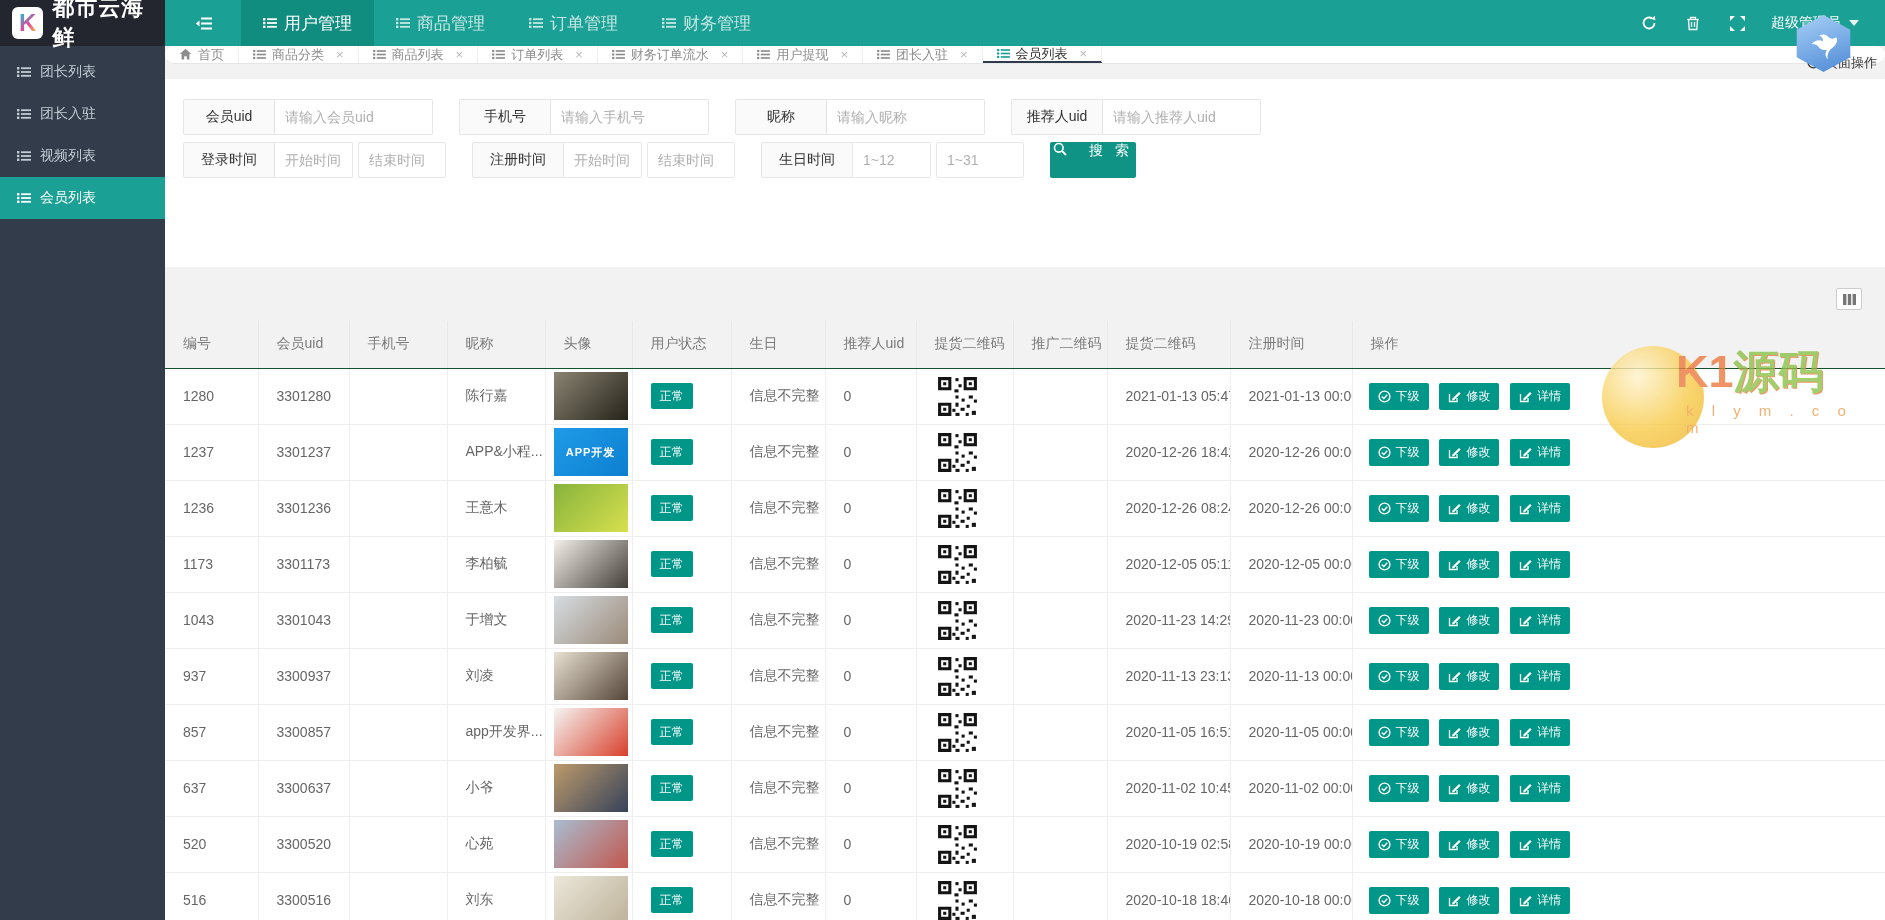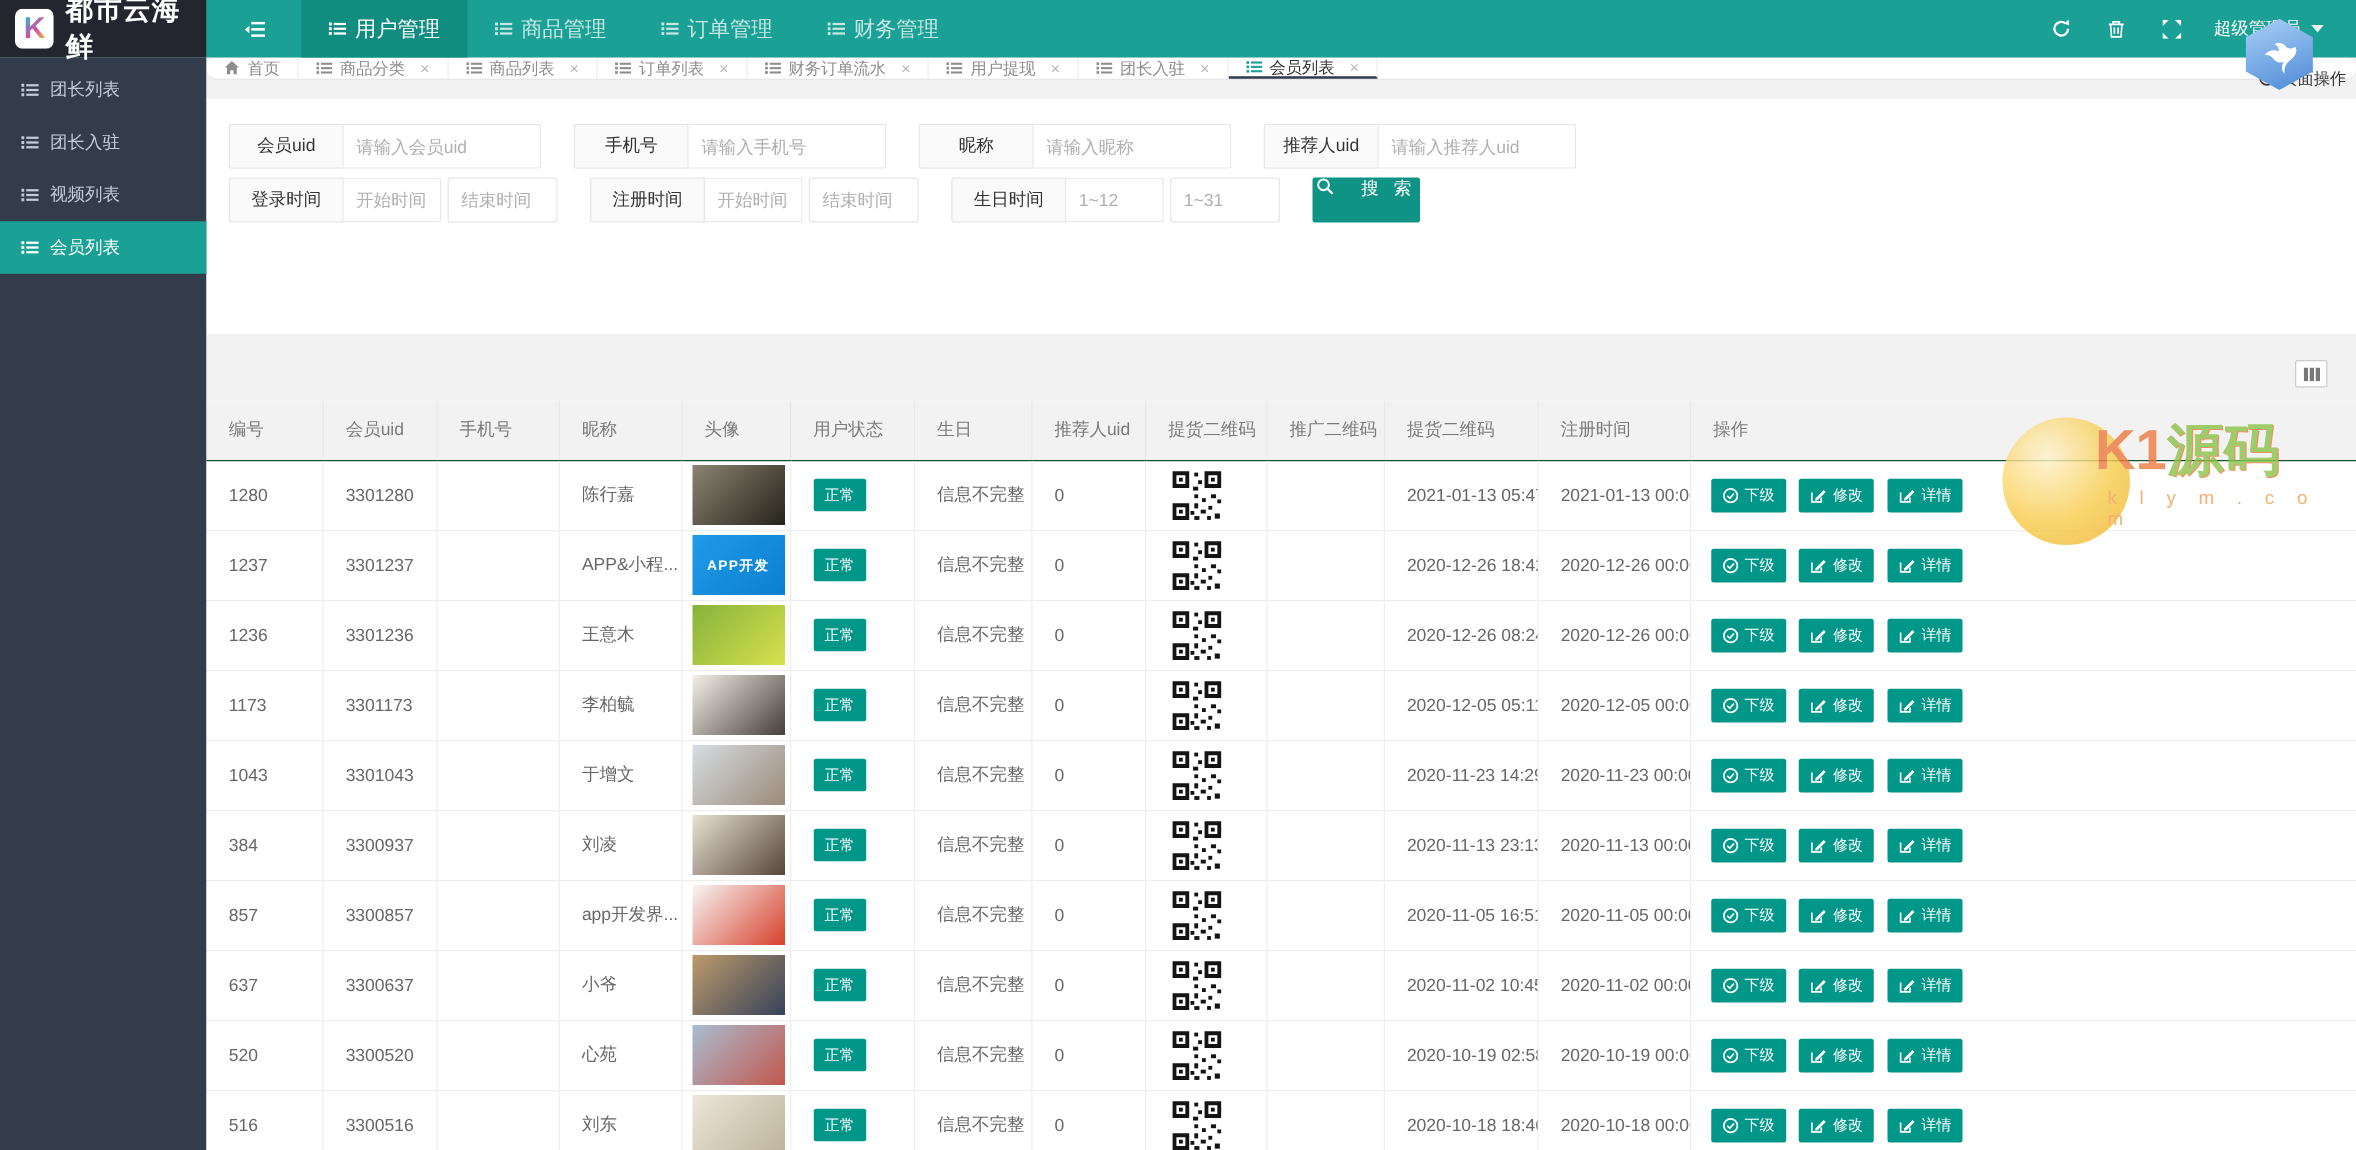--- a/index.html
+++ b/index.html
@@ -61,21 +61,21 @@
   td:last-child { border-right:none; }
   .td-avatar { padding-left:8px; }
   .avatar { width:74px; height:48px; display:flex; align-items:center; justify-content:center; }
   .avatar-text { color:#fff; font-size:11px; font-weight:bold; letter-spacing:1px; }
   .badge { display:inline-block; background:#009688; color:#fff; font-size:12px; height:26px; line-height:26px; padding:0 9px; border-radius:2px; }
   .qr { display:block; }
   .td-actions { padding-left:16px; }
   .abtn { display:inline-flex; align-items:center; gap:5px; height:27px; padding:0 9px; background:#009688; color:#fff; border:none; border-radius:2px; font-size:12px; margin-right:7px; cursor:pointer; }
 
   
-  .watermark { position:absolute; left:1602px; top:328px; width:275px; height:118px; z-index:40; opacity:.8; pointer-events:none; }
+  .watermark { position:absolute; left:1602px; top:340px; width:275px; height:118px; z-index:40; opacity:.8; pointer-events:none; }
   .wm-circle { position:absolute; left:0; top:6px; width:102px; height:102px; border-radius:50%; background:radial-gradient(circle at 35% 30%, #fff3cd, #f8cb4a 55%, #edb22b); }
   .wm-text { position:absolute; left:74px; top:2px; font-size:45px; font-weight:bold; white-space:nowrap; }
   .wm-p1 { color:#ee7a3f; } .wm-p2 { color:#8bc34a; text-shadow:1px 1px 0 #ee7a3f; }
   .wm-line2 { position:absolute; left:84px; top:62px; font-size:15px; color:#ef9d4f; letter-spacing:7px; }
   .bird-badge { position:absolute; left:1795px; top:15px; width:57px; height:57px; z-index:60;
     background:linear-gradient(160deg,#a9d0f7,#4e8ad6); clip-path:polygon(50% 0,97% 26%,97% 74%,50% 100%,3% 74%,3% 26%);
     display:flex; align-items:center; justify-content:center; }
 </style>
 </head>
 <body>
@@ -786,21 +786,21 @@
       <button class="abtn">
         <svg width="13" height="13" viewBox="0 0 13 13">
                     <path d="M1.5 4v7.5H9V8" stroke="#fff" stroke-width="1.3" fill="none"></path>
                     <path d="M4.5 8.5l6.5-6.5 1.6 1.6-6.5 6.5-2 .4z" fill="#fff"></path>
                   </svg>
         <span>详情</span>
       </button>
     </td>
   </tr>
             <tr>
-    <td>384</td>
+    <td>937</td>
     <td>3300937</td>
     <td></td>
     <td>刘凌</td>
     <td class="td-avatar">
                 <div class="avatar" style="background: linear-gradient(135deg, rgb(233, 225, 210), rgb(85, 70, 58));">
                   <span class="avatar-text"></span>
                 </div>
               </td>
     <td><span class="badge">正常</span></td>
     <td>信息不完整</td>

